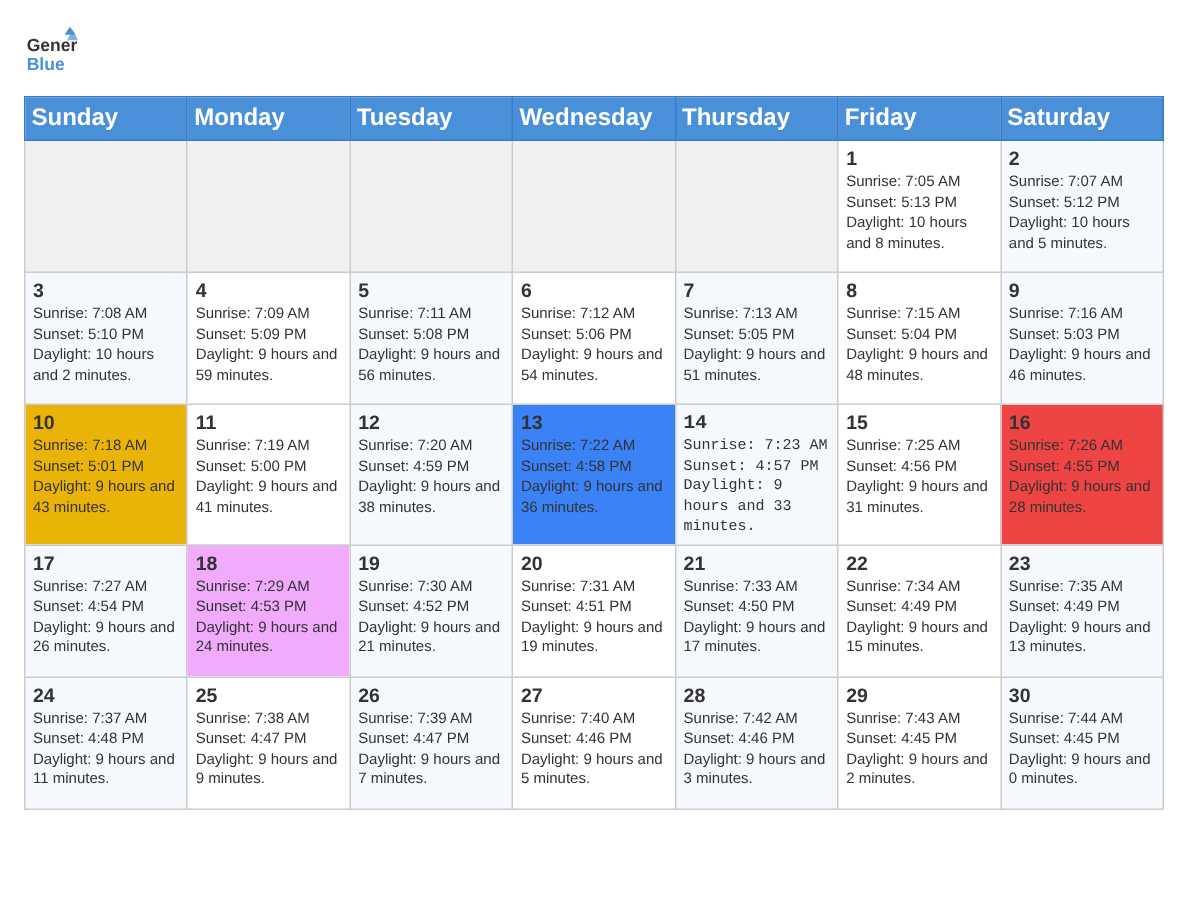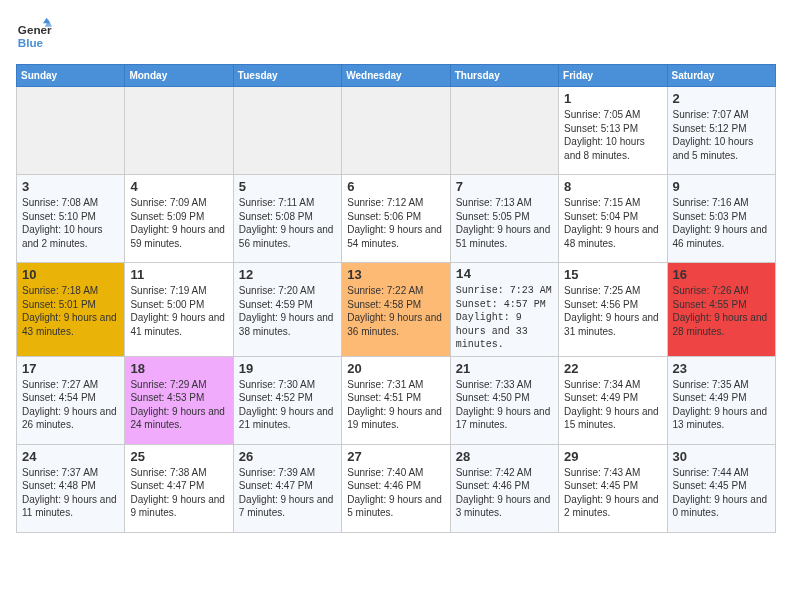--- a/index.html
+++ b/index.html
@@ -36,21 +36,21 @@
       color: #555;
     }
     table {
       width: 100%;
       border-collapse: collapse;
       table-layout: fixed;
     }
     th {
       background: #4a90d9;
       color: #fff;
-      font-size: 10px;
+      font-size: 16px;
       font-weight: bold;
       padding: 5px 4px;
       text-align: left;
       border: 1px solid #3a7bc8;
     }
     td {
       vertical-align: top;
       border: 1px solid #ccc;
       padding: 4px 5px;
       font-size: 10px;
@@ -160,21 +160,21 @@
           <div class="day-info">Sunrise: 7:18 AM<br>Sunset: 5:01 PM<br>Daylight: 9 hours and 43 minutes.</div>
         </td>
         <td style="background: rgb(255, 255, 255); margin-left: 40px;">
           <span class="day-num">11</span>
           <div class="day-info">Sunrise: 7:19 AM<br>Sunset: 5:00 PM<br>Daylight: 9 hours and 41 minutes.</div>
         </td>
         <td style="background: rgb(245, 248, 253);">
           <span class="day-num">12</span>
           <div class="day-info">Sunrise: 7:20 AM<br>Sunset: 4:59 PM<br>Daylight: 9 hours and 38 minutes.</div>
         </td>
-        <td style="background: #fdba74;">
+        <td style="background: #3b82f6;">
           <span class="day-num">13</span>
           <div class="day-info">Sunrise: 7:22 AM<br>Sunset: 4:58 PM<br>Daylight: 9 hours and 36 minutes.</div>
         </td>
         <td style="background: rgb(245, 248, 253); font-family: Liberation Mono, monospace;">
           <span class="day-num">14</span>
           <div class="day-info">Sunrise: 7:23 AM<br>Sunset: 4:57 PM<br>Daylight: 9 hours and 33 minutes.</div>
         </td>
         <td style="background: rgb(255, 255, 255);">
           <span class="day-num">15</span>
           <div class="day-info">Sunrise: 7:25 AM<br>Sunset: 4:56 PM<br>Daylight: 9 hours and 31 minutes.</div>

